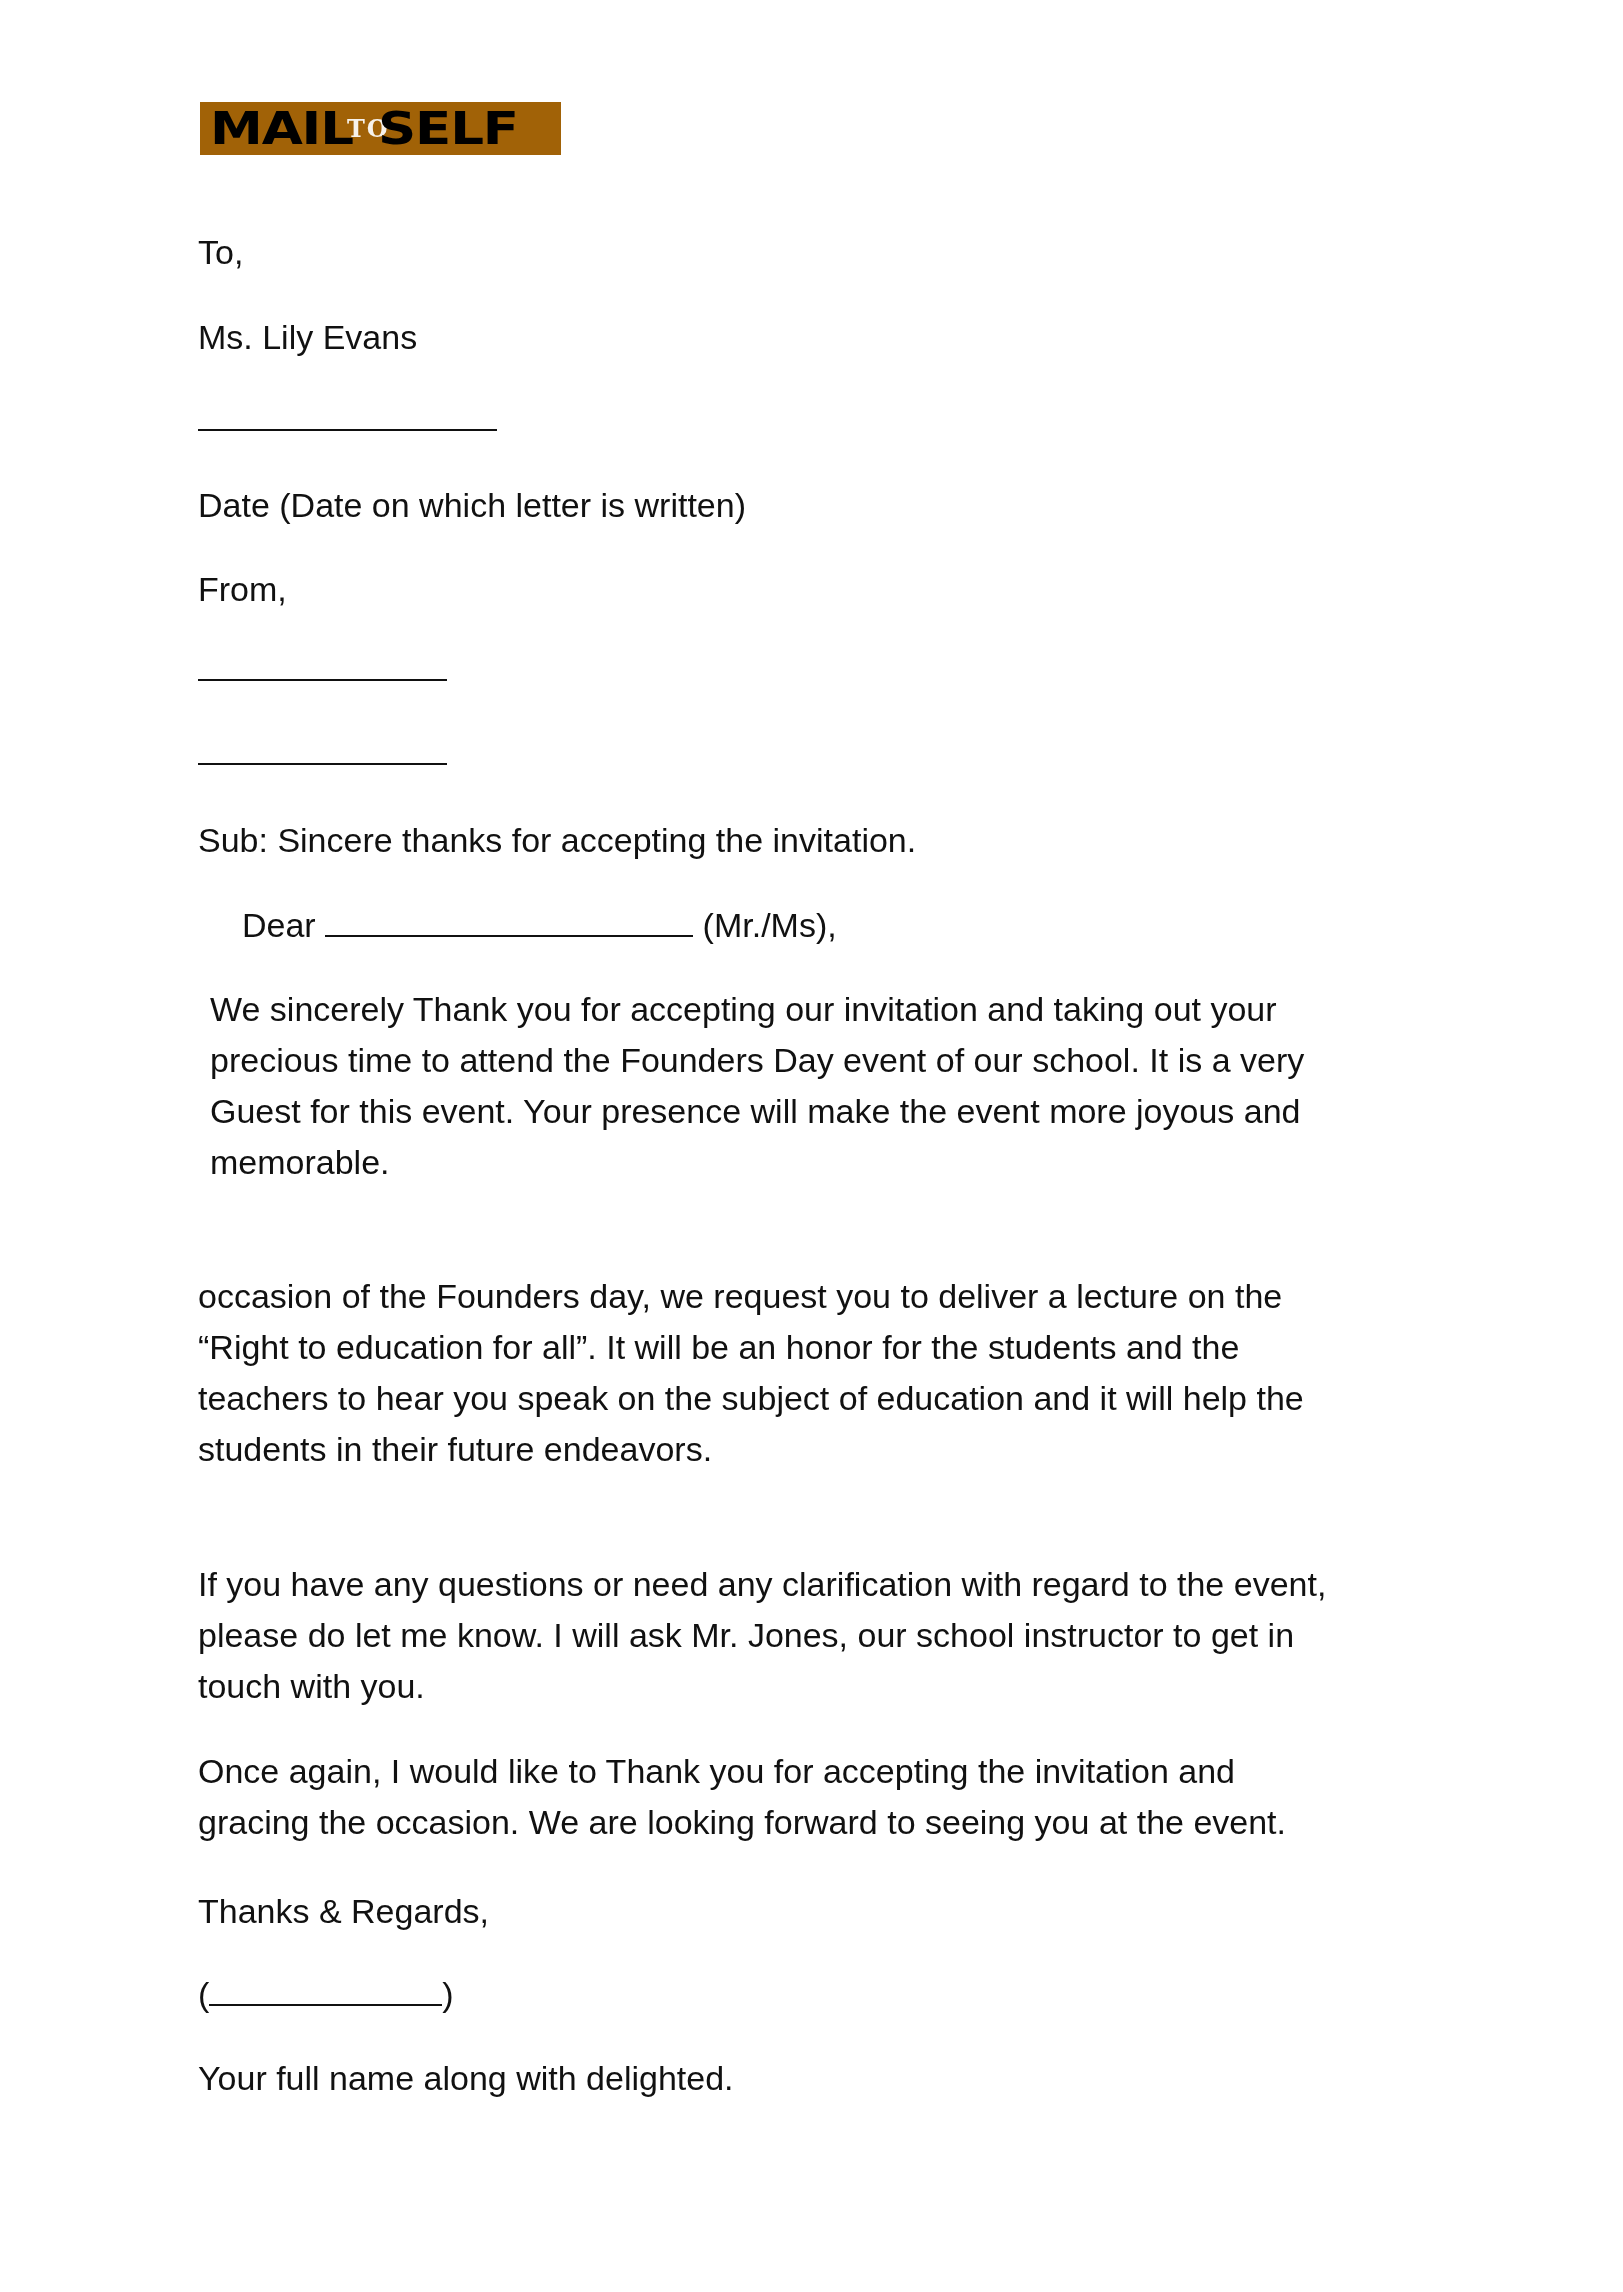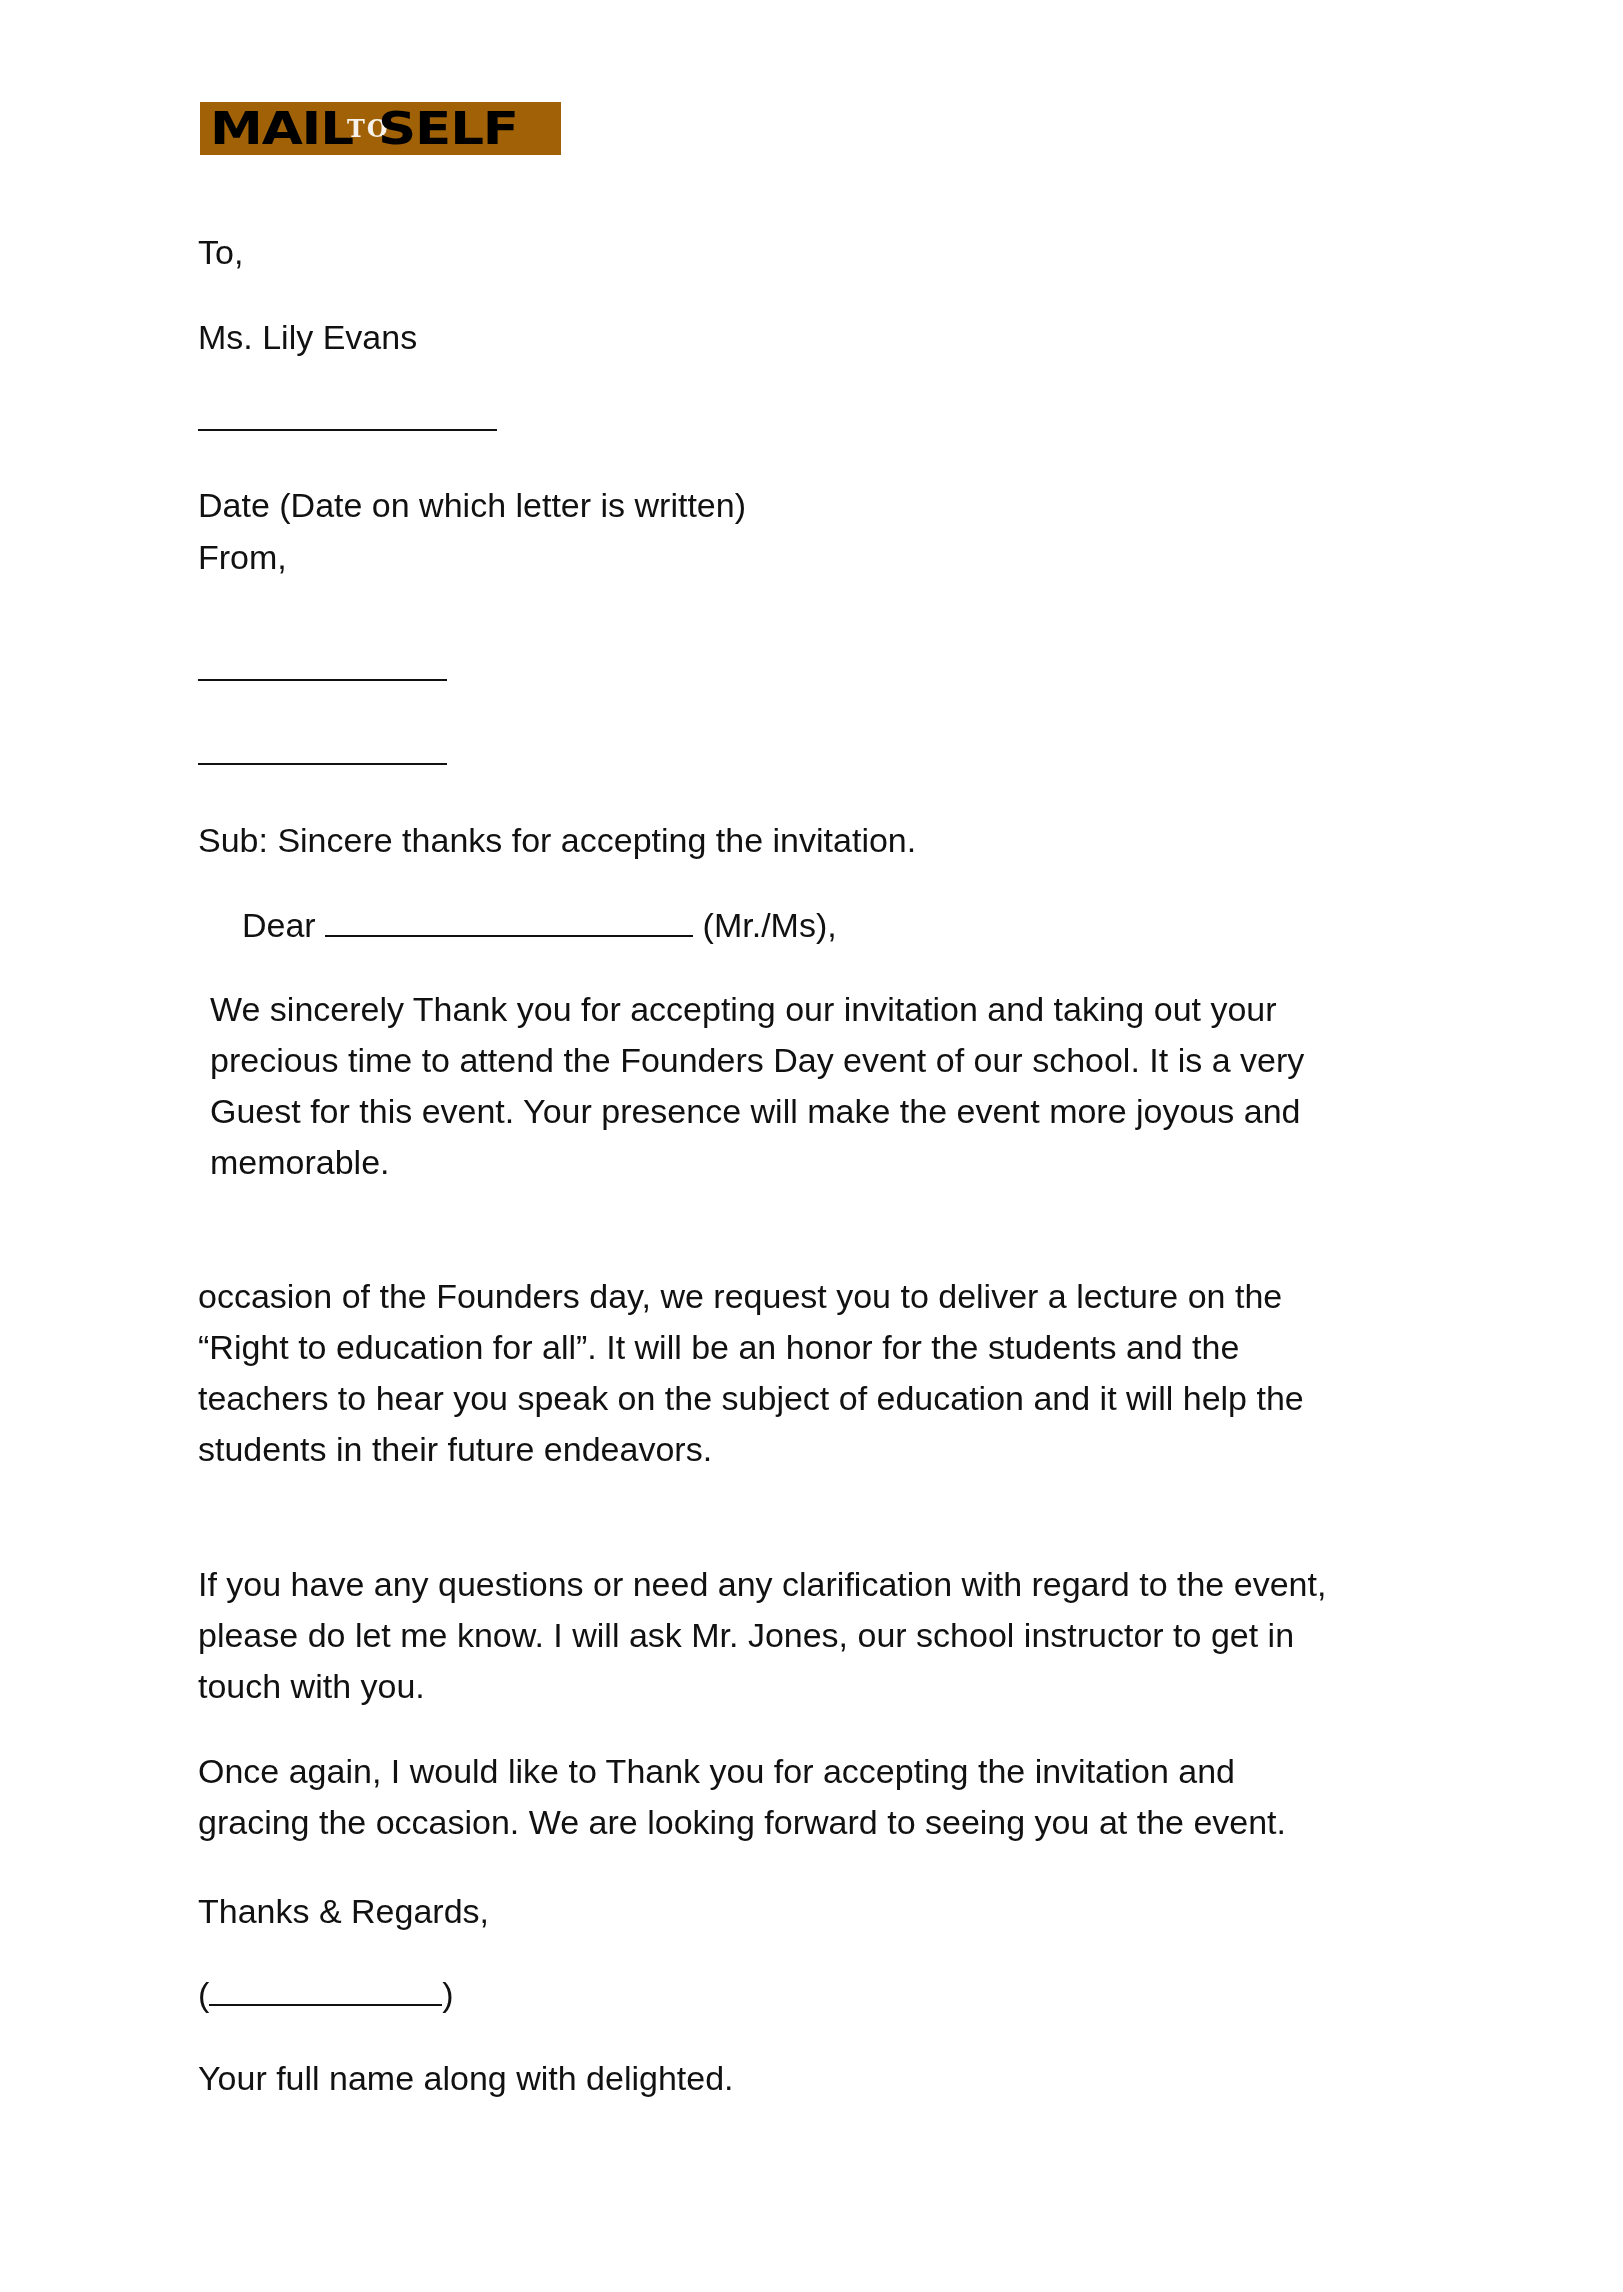--- a/index.html
+++ b/index.html
@@ -115,21 +115,21 @@
   </div>
 
   <div class="letter">
 
     <p class="line" style="top:227px;">To,</p>
     <p class="line" style="top:312px;">Ms. Lily Evans</p>
 
     <div class="blank-block" style="top:429px; width:299px;"></div>
 
     <p class="line" style="top:480px;">Date (Date on which letter is written)</p>
-    <p class="line" style="top:532px;">From,</p>
+    <p class="line" style="top:564px;">From,</p>
 
     <div class="blank-block" style="top:679px; width:249px;"></div>
     <div class="blank-block" style="top:763px; width:249px;"></div>
 
     <p class="line" style="top:815px;">Sub: Sincere thanks for accepting the invitation.</p>
 
     <p class="line" style="top:900px;margin-left:44px;">
       <span>Dear</span>
       <span class="blank" style="width:368px;"></span>
       <span>(Mr./Ms),</span>

